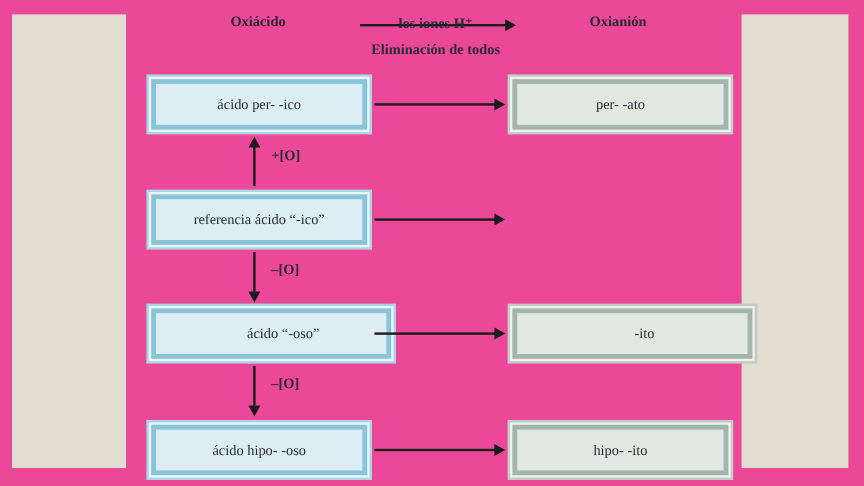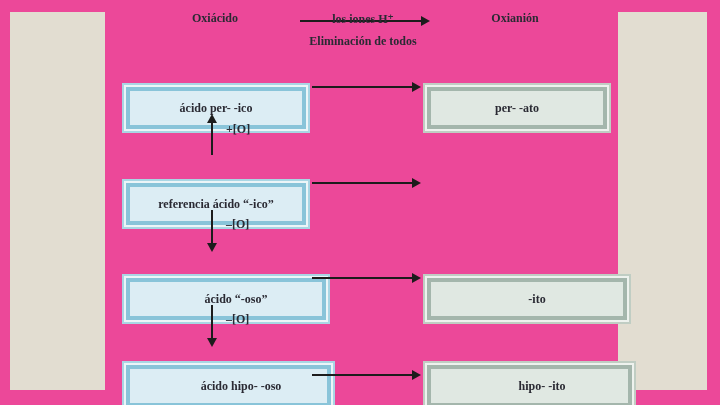--- a/index.html
+++ b/index.html
@@ -22,32 +22,32 @@
     border-top:5px solid transparent; border-bottom:5px solid transparent;
     border-left:9px solid #1c1c1c; }
   .vline { position:absolute; width:2px; background:#1c1c1c; left:211px; }
   .varrowhead { position:absolute; width:0; height:0; left:207px;
     border-left:5px solid transparent; border-right:5px solid transparent; }
   .varrowhead.up   { border-bottom:9px solid #1c1c1c; }
   .varrowhead.down { border-top:9px solid #1c1c1c; }
 
   .box { position:absolute; width:172px; height:34px;
     display:flex; align-items:center; justify-content:center;
-    font-weight:bold; font-size:12px; text-align:center;margin-top:21px; }
+    font-weight:normal; font-size:12px; text-align:center; }
   .box.acid {
     background:var(--acid-fill,#dcedf4);
     border:4px solid var(--acid-border,#89c4d9);
     box-shadow:0 0 0 2px #ecf5f8, 0 0 0 4px var(--acid-outer,#a9d6e4);
     left:126px; }
   .box.anion {
     background:var(--anion-fill,#e0e8e2);
     border:4px solid var(--anion-border,#a4b6ac);
     box-shadow:0 0 0 2px #eef2ee, 0 0 0 4px var(--anion-outer,#c0cdc3);
     left:427px; }
-  .r0 { top:66px; } .r1 { top:162px; } .r2 { top:257px;padding-left:20px; } .r3 { top:344px;padding-left:25px; }
+  .r0 { top:66px; } .r1 { top:162px; } .r2 { top:257px;padding-left:20px; } .r3 { top:354px; }
 
   .gap-label { position:absolute; left:226px; font-weight:bold; font-size:12px; }
 </style>
 </head>
 <body>
 
 <div class="stage">
 
   <div class="side-panel left"></div>
   <div class="side-panel right"></div>

